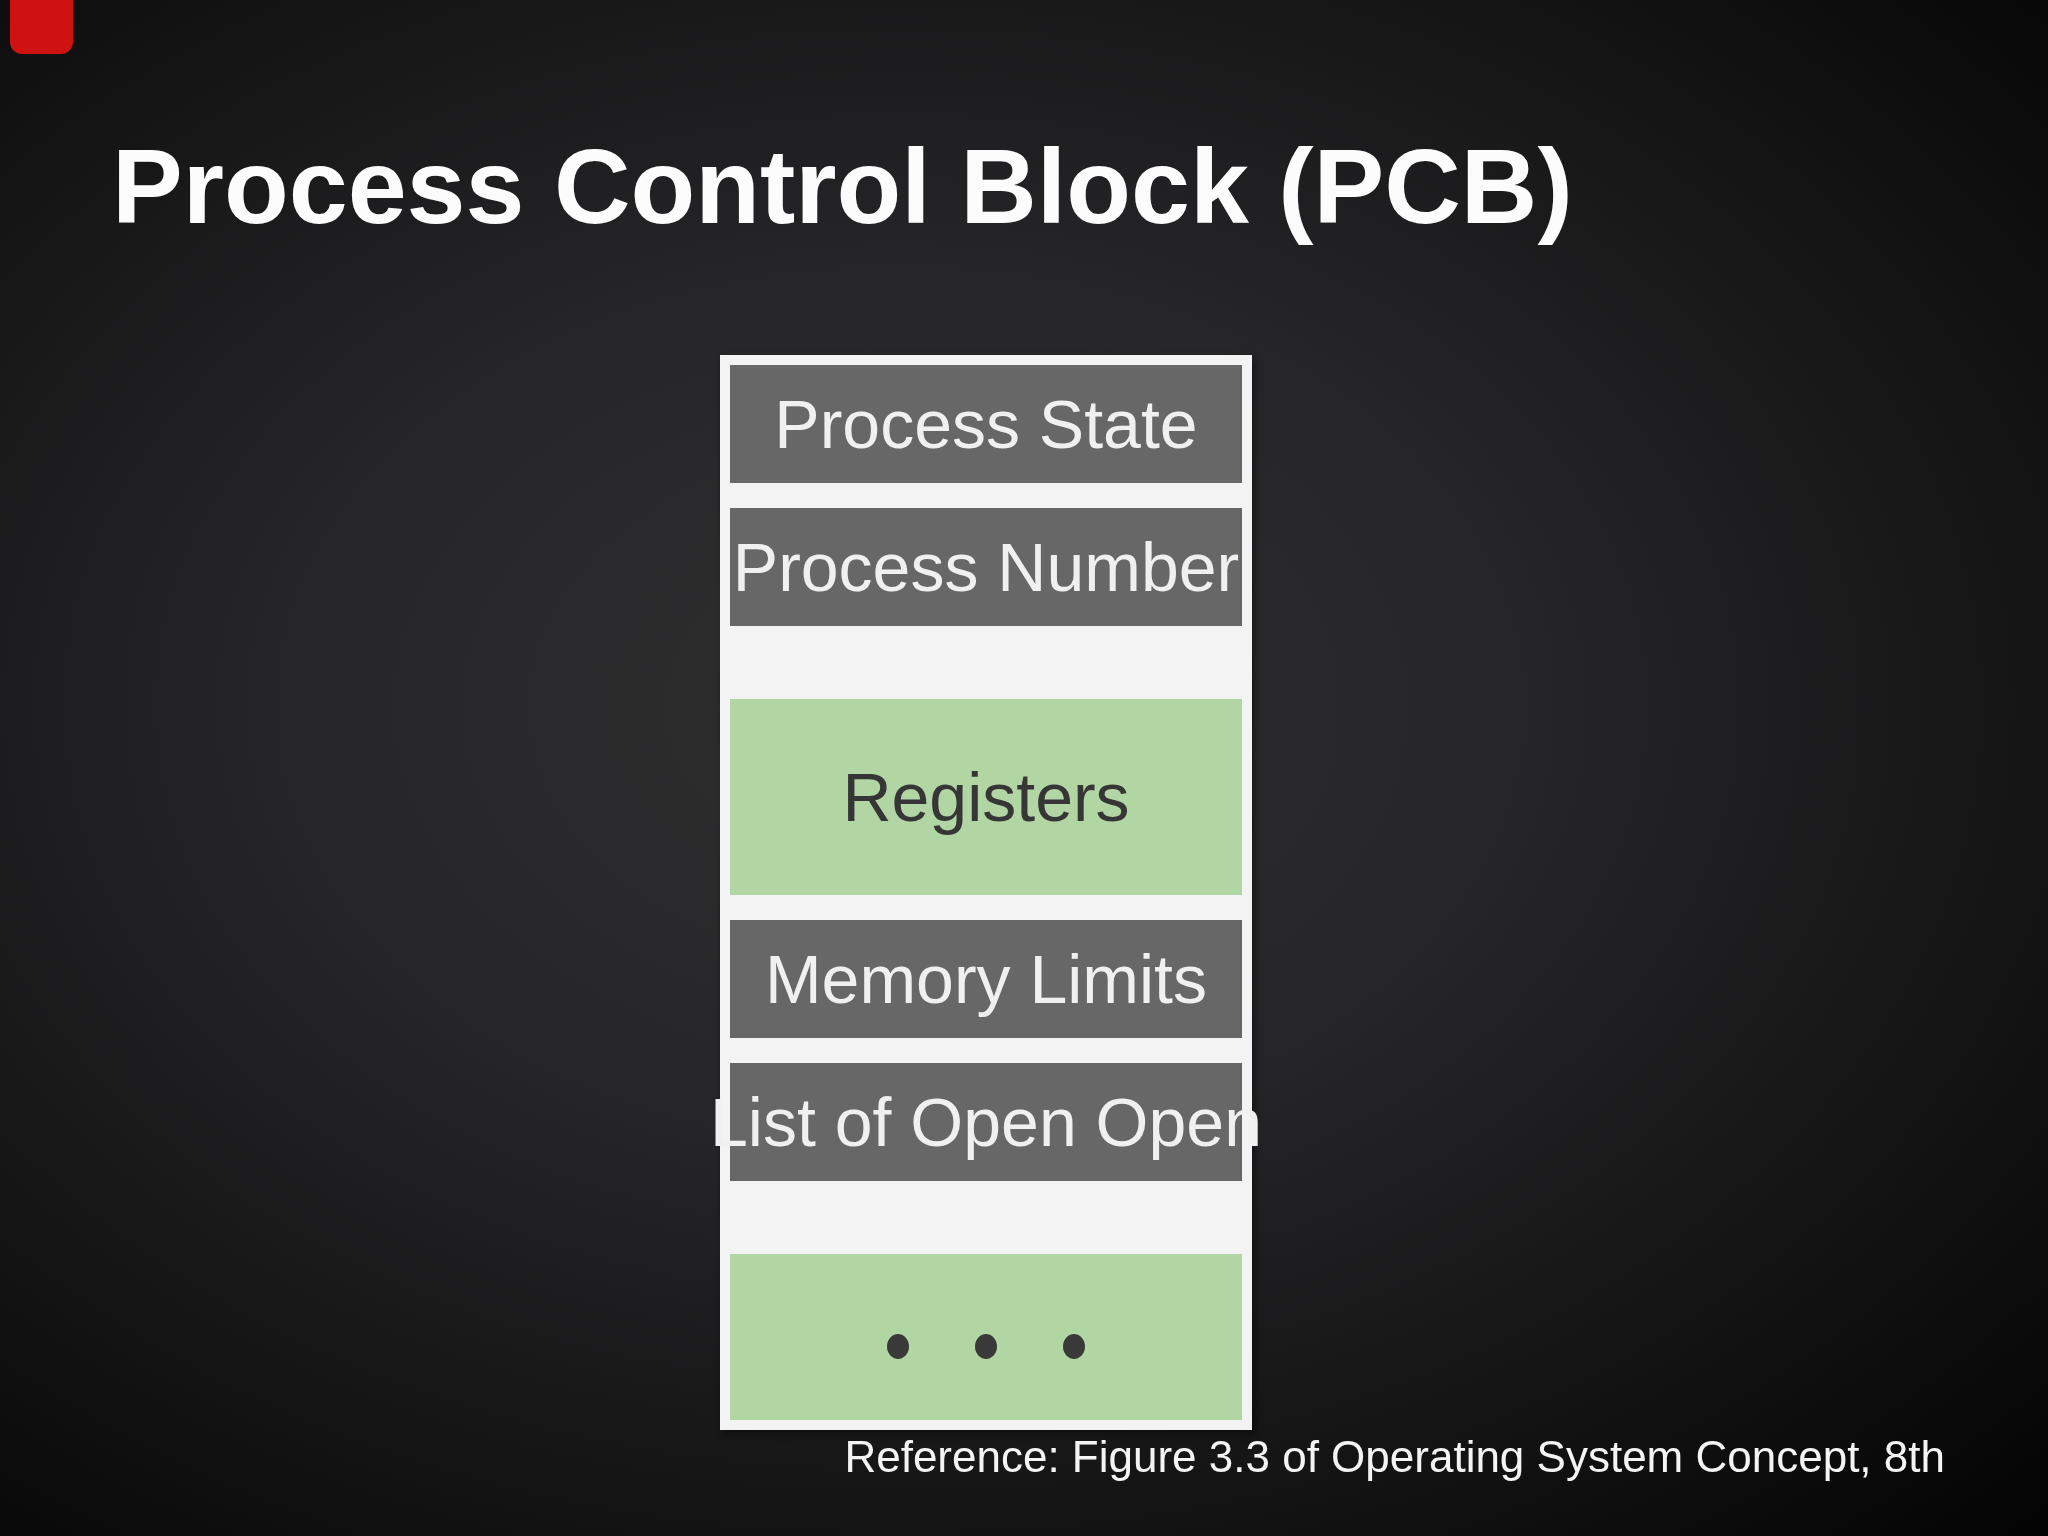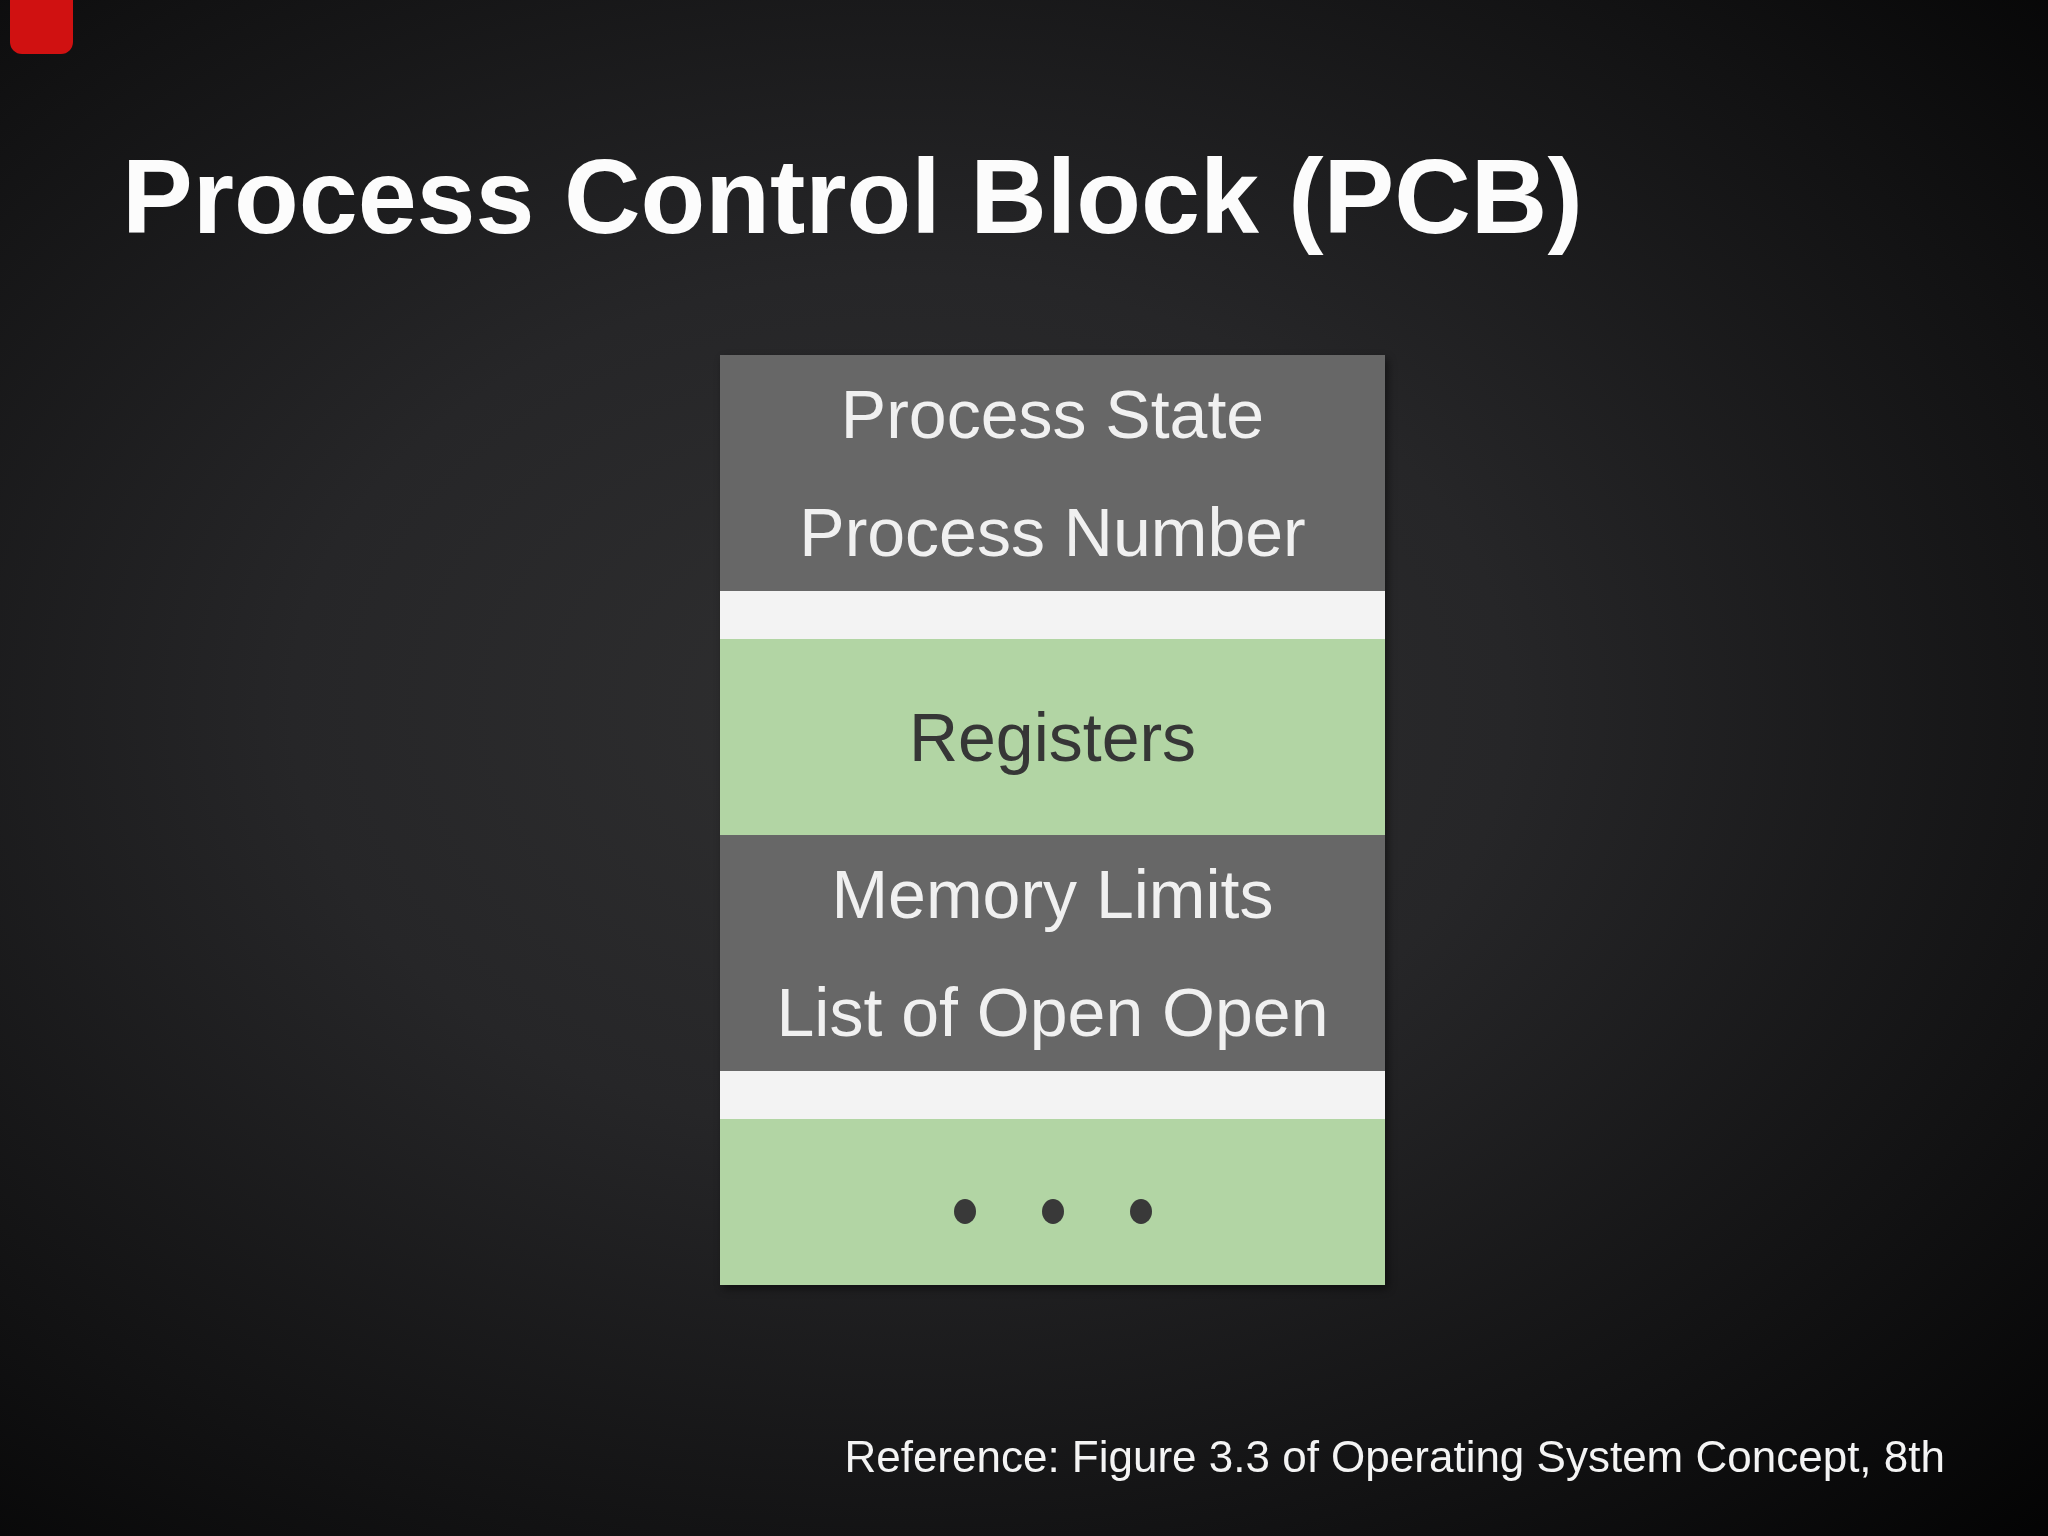--- a/index.html
+++ b/index.html
@@ -24,38 +24,39 @@
     width: 63px;
     height: 66px;
     border-radius: 12px;
     background: #d01111;
   }
 
   .title {
     position: absolute;
     left: 106px;
     top: 117px;
-    margin: 16px;
+    margin: 6px;
     font-size: 106px;
     line-height: 1.2;
     font-weight: bold;
     color: #fcfcfc;
     white-space: nowrap;
   }
 
   .pcb {
     position: absolute;
     left: 720px;
     top: 355px;
-    width: 665px;
+    width: 532px;
     box-sizing: border-box;
+    padding: 10px;
     background: #f3f3f3;
     display: flex;
     flex-direction: column;
-    row-gap: 0;
+    row-gap: 25px;
     box-shadow: 3px 4px 8px rgba(0,0,0,0.45);
   }
   .row {
     width: 100%;
     display: flex;
     align-items: center;
     justify-content: center;
     font-size: 68px;
     white-space: nowrap;
   }

